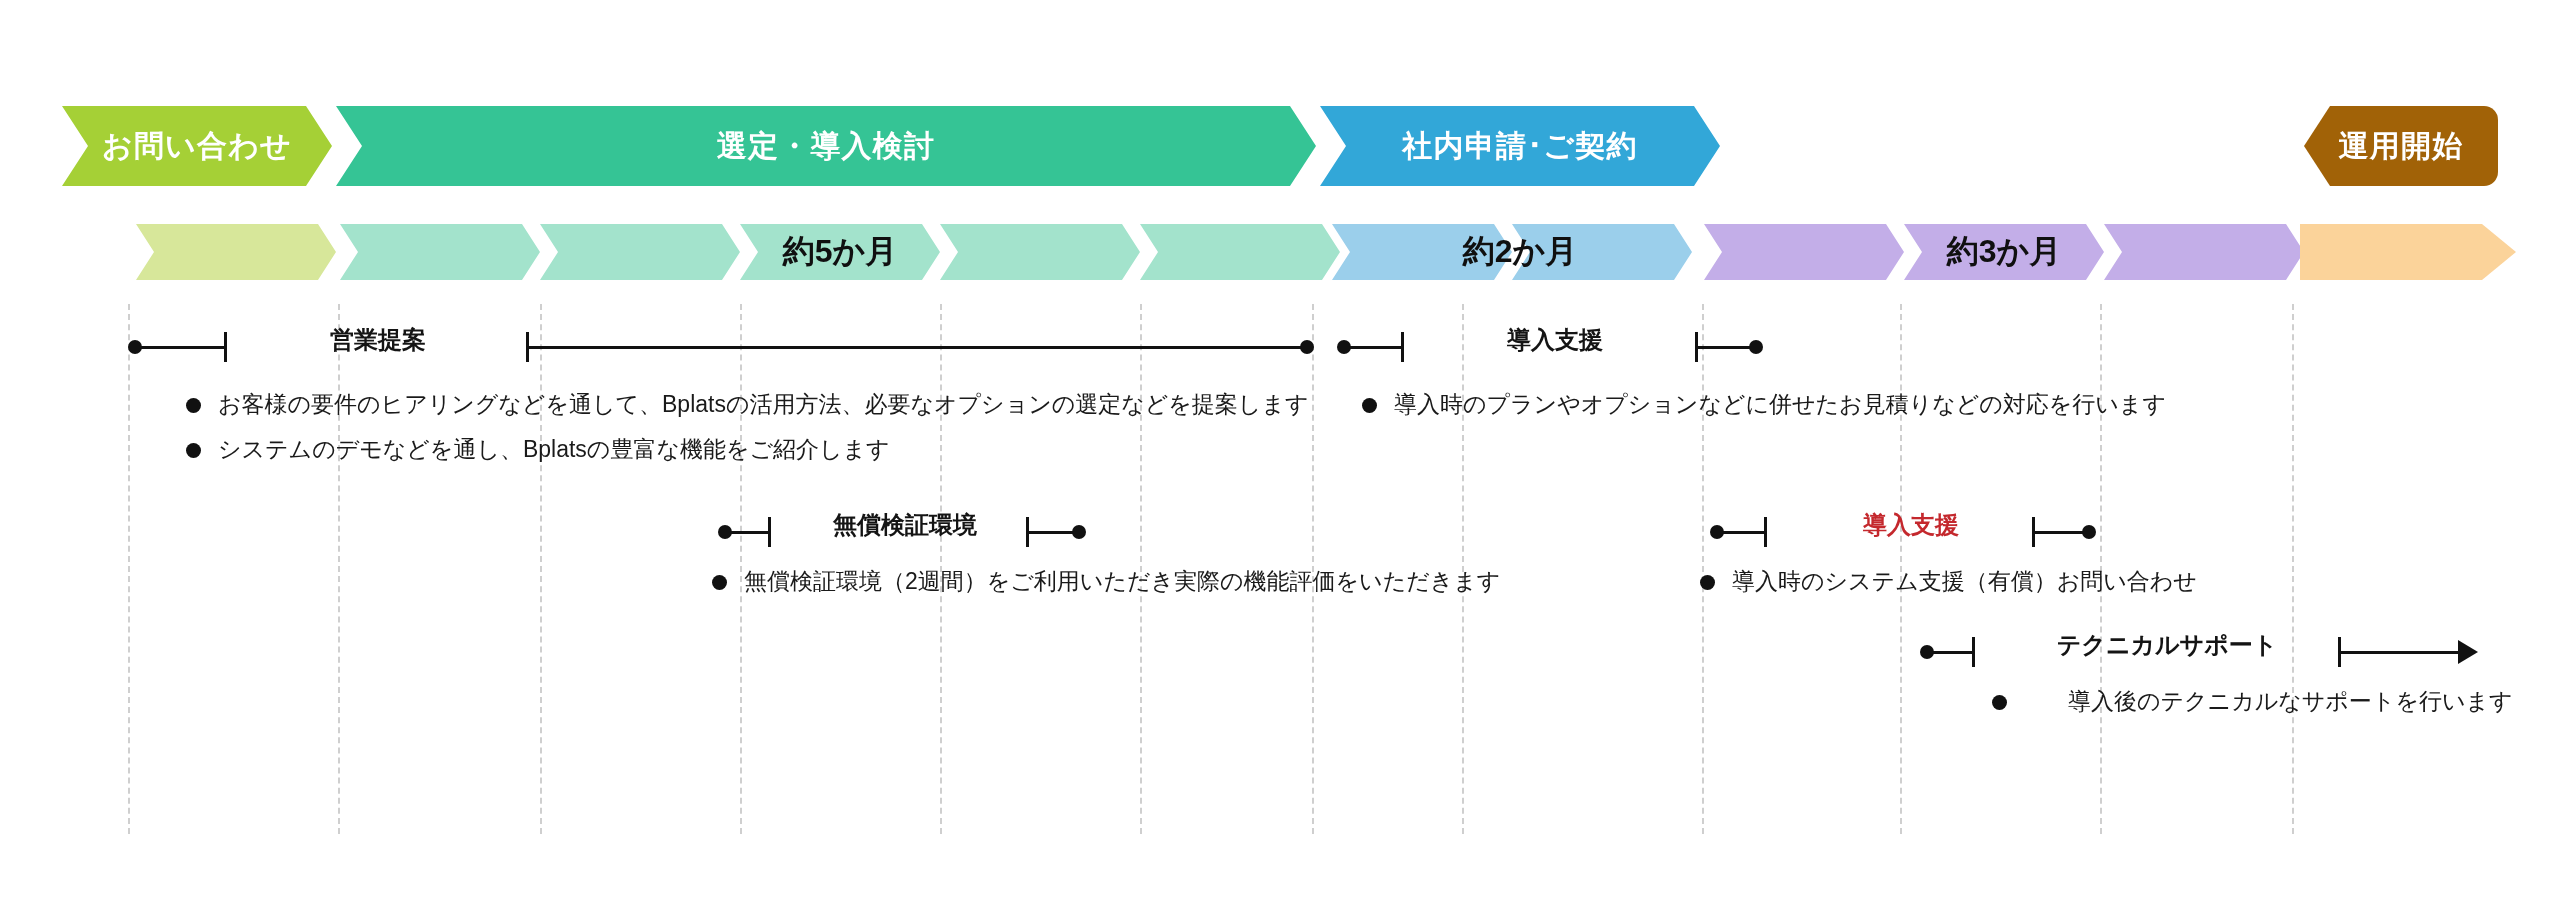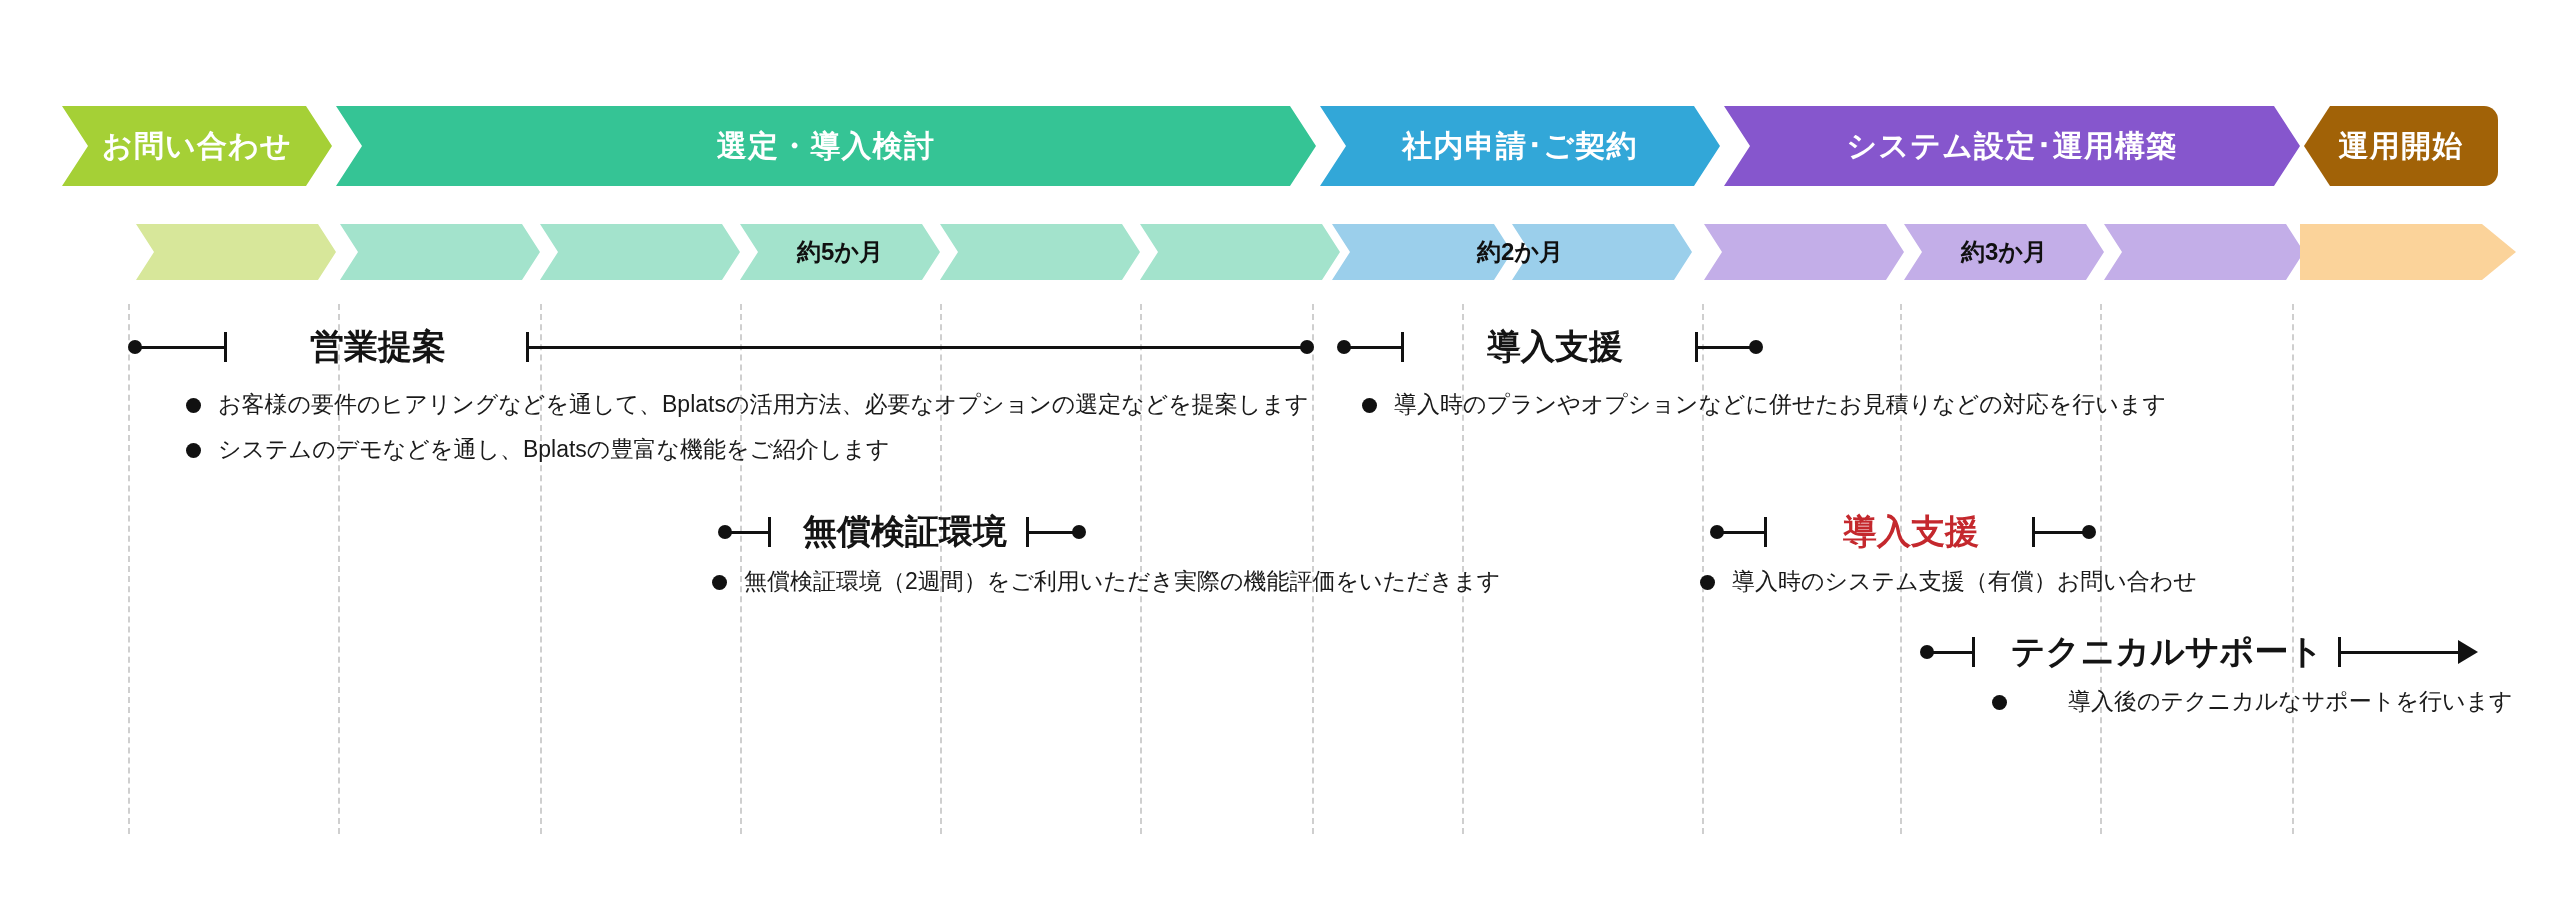--- a/index.html
+++ b/index.html
@@ -42,21 +42,21 @@
   .durseg{
     position:absolute;top:208px;height:56px;
     clip-path:polygon(0 0, calc(100% - 18px) 0, 100% 50%, calc(100% - 18px) 100%, 0 100%, 18px 50%);
   }
   .durseg.arrow{
     clip-path:polygon(0 0, calc(100% - 34px) 0, 100% 50%, calc(100% - 34px) 100%, 0 100%);
   }
   .durlabel{
     position:absolute;top:208px;height:56px;
     display:flex;align-items:center;justify-content:center;
-    font-size:24px;font-weight:700;color:#101010;white-space:nowrap;z-index:3;
+    font-size:32px;font-weight:700;color:#101010;white-space:nowrap;z-index:3;
   }
 
   
   .task{position:absolute;height:42px;}
   .task .rail{
     position:absolute;top:20px;height:0;
     border-top:3px solid #111;
   }
   .task .dot{
     position:absolute;top:14px;width:14px;height:14px;border-radius:50%;
@@ -65,21 +65,21 @@
   .task .tick{
     position:absolute;top:6px;width:0;height:30px;border-left:3px solid #111;
   }
   .task .arrowhead{
     position:absolute;top:9px;width:0;height:0;
     border-top:12px solid transparent;border-bottom:12px solid transparent;
     border-left:20px solid #111;
   }
   .task .tlabel{
     position:absolute;top:-2px;
-    font-size:34px;font-weight:700;color:#141414;white-space:nowrap;
+    font-size:24px;font-weight:700;color:#141414;white-space:nowrap;
     text-align:center;
     font-family:Liberation Serif, serif;
   }
   .task .tlabel.accent{color:#c4282d;}
 
   
   .bullet{
     position:absolute;display:flex;align-items:flex-start;
     font-size:23px;color:#1a1a1a;white-space:nowrap;line-height:1.2;
   }
@@ -111,23 +111,20 @@
   </div>
 
   <div class="phase ph-chev" style="left:1320px;width:400px;background:#32a7d8">
     <span class="lbl">社内申請･ご契約</span>
   </div>
 
   <div class="phase ph-chev" style="left:336px;width:980px;background:#35c495">
     <span class="lbl">選定・導入検討</span>
   </div>
 
-  <div class="phase ph-chev" style="left:1724px;width:576px;background:#8656cd">
-    <span class="lbl">システム設定･運用構築</span>
-  </div>
 
   <div class="phase ph-last" style="left:2304px;width:194px;background:#a16207">
     <span class="lbl">運用開始</span>
   </div>
 
   <div class="durseg" style="left:136px;width:200px;background:#d7e79a"></div>
 
   <div class="durseg" style="left:340px;width:200px;background:#a3e3cc"></div>
   <div class="durseg" style="left:540px;width:200px;background:#a3e3cc"></div>
   <div class="durseg" style="left:740px;width:200px;background:#a3e3cc"></div>

